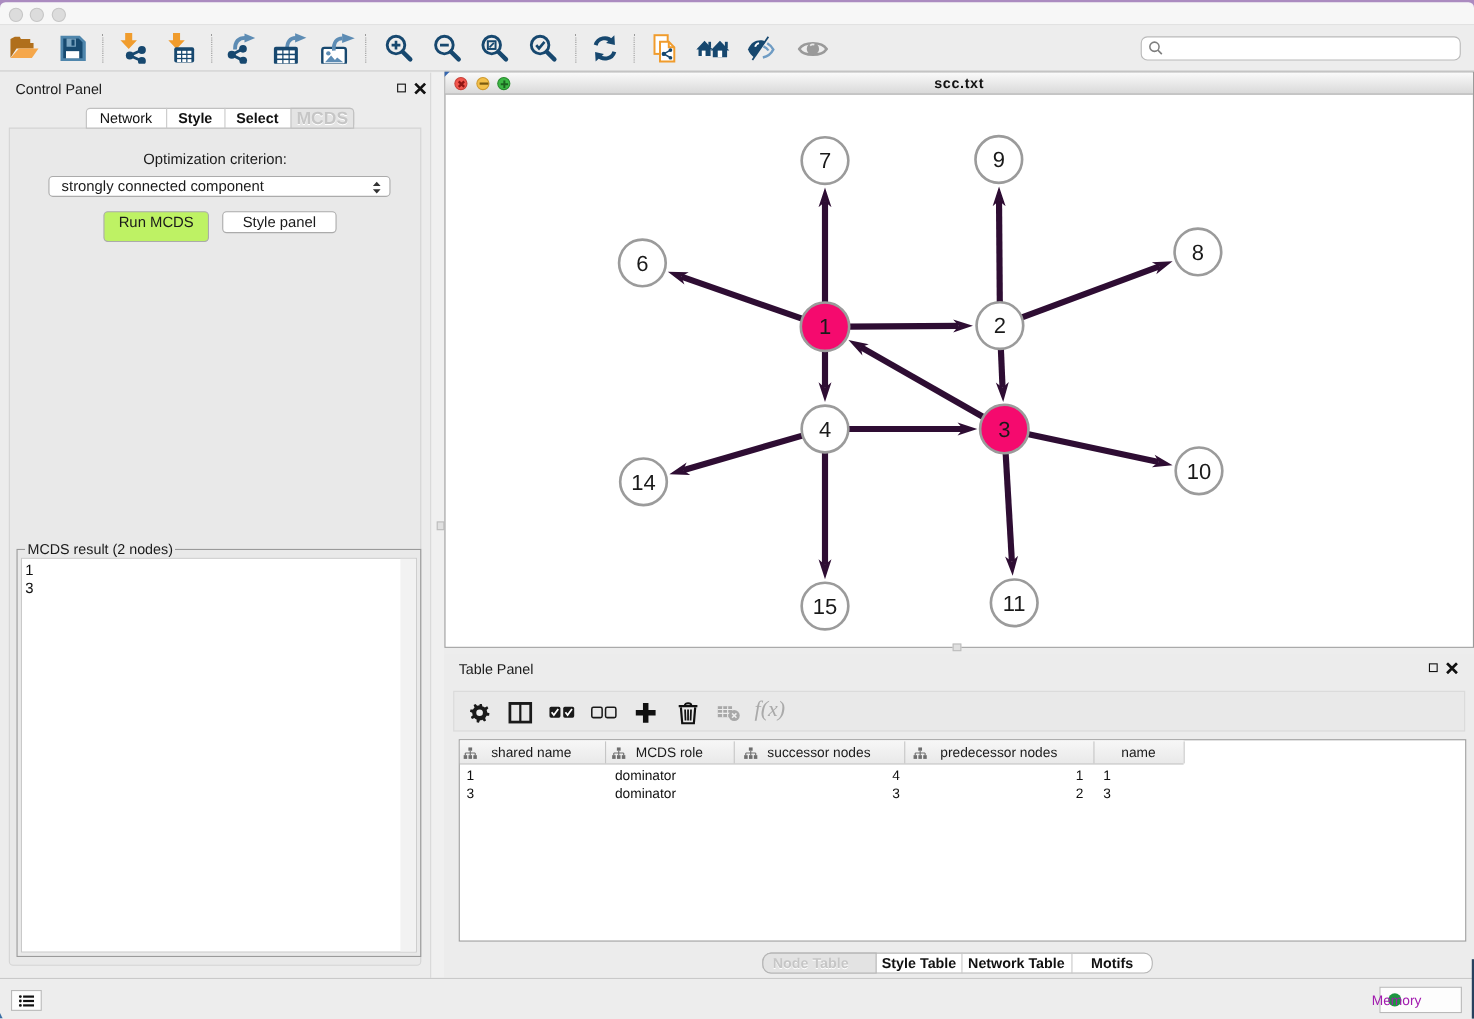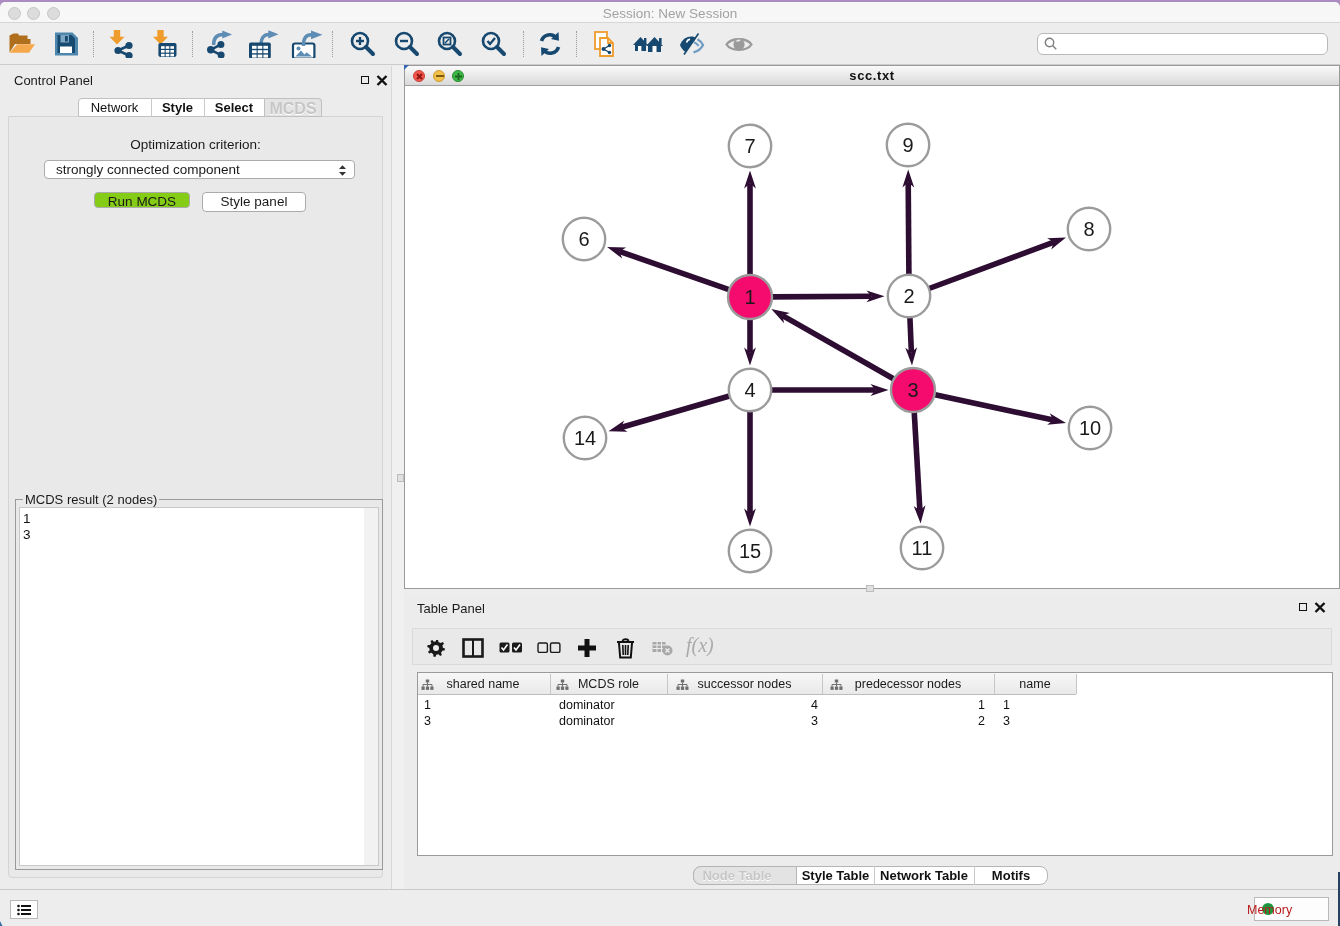--- a/index.html
+++ b/index.html
@@ -5,21 +5,20 @@
 .abs { position:absolute; }
 .sep { position:absolute; top:31px; height:26px; width:0; border-left:1px dotted #9a9a9a; }
 </style></head>
 <body>
 
 <div class="abs" style="left:0;top:0;width:1340px;height:14px;background:#ab8bc0;"></div>
 <div class="abs" style="left:0;top:1.5px;width:1340px;height:21.5px;background:#f7f7f7;border-bottom:1px solid #d6d6d6;border-radius:5px 5px 0 0;">
   <div class="abs" style="left:8px;top:5px;width:13px;height:13px;border-radius:50%;background:#dcdcdc;border:1px solid #c6c6c6;box-sizing:border-box;"></div>
   <div class="abs" style="left:27px;top:5px;width:13px;height:13px;border-radius:50%;background:#dcdcdc;border:1px solid #c6c6c6;box-sizing:border-box;"></div>
   <div class="abs" style="left:47px;top:5px;width:13px;height:13px;border-radius:50%;background:#dcdcdc;border:1px solid #c6c6c6;box-sizing:border-box;"></div>
-  <div class="abs" style="left:0;top:4px;width:1340px;text-align:center;font-size:13.5px;color:#a2a2a2;">Session: New Session</div>
 </div>
 
 <div class="abs" style="left:0;top:23px;width:1340px;height:42px;background:#ededed;border-bottom:1px solid #cccccc;"></div>
 <svg style="position:absolute;left:8px;top:30px" width="28" height="28" viewBox="0 0 28 28">
 <path d="M1.5 22.5 L1.5 5.5 L5.5 3.5 L10 3.5 L11 5.5 L19.5 5.5 L19.5 9 L22.5 9 L22.5 14 L7 14 Z" fill="#b06f1c"></path>
 <path d="M1.5 22.8 L9.2 14.2 L27 14.2 L21 22.8 Z" fill="#f5a74b"></path>
   </svg>
 <svg style="position:absolute;left:52px;top:30px" width="28" height="28" viewBox="0 0 28 28">
 <path d="M3 2.5 h17.5 l5.5 5.5 v17.5 h-23 Z" fill="#4f86ac"></path>
 <path d="M5.5 5 h14 l3.5 3.5 v14.5 h-17.5 Z" fill="#174a70"></path>
@@ -169,21 +168,21 @@
 <div class="abs" style="left:204px;top:100px;width:60px;text-align:center;font-size:13px;font-weight:bold;color:#111;">Select</div>
 <div class="abs" style="left:264px;top:100px;width:58px;text-align:center;font-size:16px;font-weight:bold;color:#c6c6c6;text-shadow:0 1px 0 #ffffff;">MCDS</div>
 
 <div class="abs" style="left:0;top:137px;width:391px;text-align:center;font-size:13.5px;color:#1a1a1a;">Optimization criterion:</div>
 <div class="abs" style="left:44px;top:160px;width:311px;height:19px;background:#ffffff;border:1px solid #ababab;border-radius:4px;">
   <div class="abs" style="left:11px;top:1px;font-size:13.5px;color:#1a1a1a;">strongly connected component</div>
   <svg class="abs" style="right:6px;top:3px" width="11" height="13" viewBox="0 0 11 13">
       <path d="M2 5 L5.5 1.2 L9 5 Z M2 8 L5.5 11.8 L9 8 Z" fill="#333"></path>
     </svg>
 </div>
-<div class="abs" style="left:94px;top:192px;width:96px;height:16px;background:#84cc16;border:1px solid #ababab;border-radius:4px;text-align:center;font-size:13.5px;color:#1a1a1a;line-height:18px;">Run MCDS</div>
+<div class="abs" style="left:94px;top:192px;width:96px;height:28px;background:#bef264;border:1px solid #ababab;border-radius:4px;text-align:center;font-size:13.5px;color:#1a1a1a;line-height:18px;">Run MCDS</div>
 <div class="abs" style="left:202px;top:192px;width:104px;height:20px;background:#ffffff;border:1px solid #ababab;border-radius:4px;text-align:center;font-size:13.5px;color:#1a1a1a;line-height:18px;">Style panel</div>
 
 <fieldset class="abs" style="left:15px;top:492px;width:368px;height:378px;border:1px solid #9a9a9a;border-radius:0;padding:0;">
 <legend style="margin-left:7px;padding:0 2px;font-size:13px;color:#1a1a1a;">MCDS result (2 nodes)</legend>
 </fieldset>
 <div class="abs" style="left:19px;top:507px;width:360px;height:359px;background:#ffffff;border:1px solid #c9c9c9;"></div>
 <div class="abs" style="left:364px;top:508px;width:14px;height:357px;background:#f2f2f2;"></div>
 <div class="abs" style="left:23px;top:511px;font-size:13.5px;color:#111;line-height:16px;">1<br>3</div>
 
 <div class="abs" style="left:391px;top:66px;width:13px;height:823px;background:#f0f0f0;border-left:1px solid #d8d8d8;"></div>
@@ -377,16 +376,16 @@
       <circle cx="1.5" cy="2" r="1.3"></circle>
       <circle cx="1.5" cy="6" r="1.3"></circle>
       <circle cx="1.5" cy="10" r="1.3"></circle>
       <rect x="4" y="1" width="10" height="2"></rect>
       <rect x="4" y="5" width="10" height="2"></rect>
       <rect x="4" y="9" width="10" height="2"></rect>
     </g>
   </svg>
 <div class="abs" style="left:1254px;top:897px;width:75px;height:24px;background:#fdfdfd;border:1px solid #b9b9b9;"></div>
 <div class="abs" style="left:1262px;top:903px;width:12px;height:12px;border-radius:50%;background:#1d9640;"></div>
-<div class="abs" style="left:1247px;top:903px;font-size:12.5px;color:#b91c1c;">Memory</div>
+<div class="abs" style="left:1247px;top:903px;font-size:12.5px;color:#a21caf;">Memory</div>
 <div class="abs" style="left:1338px;top:872px;width:2px;height:54px;background:#27415e;"></div>
 <svg class="abs" style="left:0px;top:921px" width="5" height="5" viewBox="0 0 5 5">
     <path d="M0 5 L0 0 L2.5 5 Z" fill="#3a6ea5"></path>
   </svg>
 </body></html>

